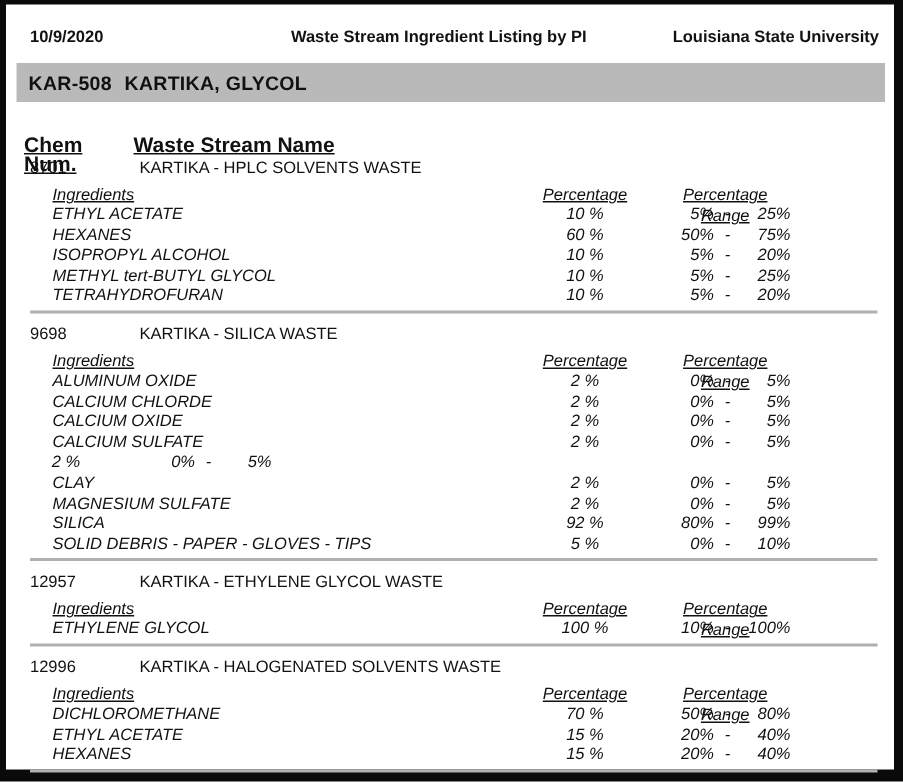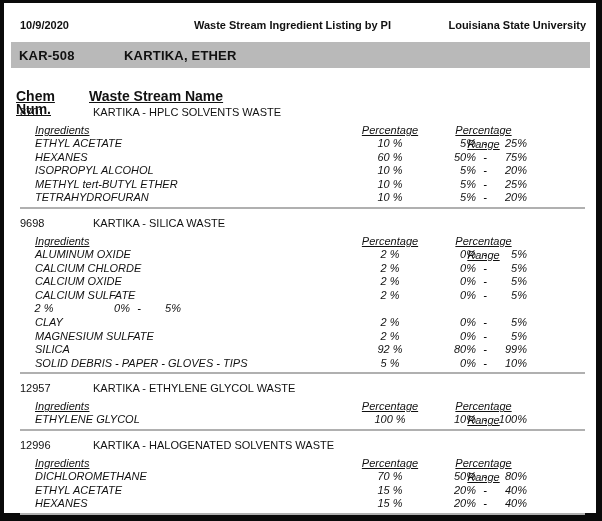--- a/index.html
+++ b/index.html
@@ -37,21 +37,20 @@
     width: 579px;
     height: 26px;
     background: var(--bar-bg, #b9b9b9);
     display: flex;
     align-items: center;
     font-size: 13px;
     font-weight: bold;
     box-sizing: border-box;
     padding-left: 8px;
     letter-spacing: 0.2px;
-    gap: 41px;
   }
   .pi-code { width: 64px; }
   
   .chem-header {
     margin-top: 22px;
     display: flex;
     font-size: 14px;
     font-weight: bold;
     height: 13px;
     line-height: 13px;
@@ -114,21 +113,21 @@
 <div class="page">
 
   <div class="top-header">
     <div class="th-date">10/9/2020</div>
     <div class="th-title">Waste Stream Ingredient Listing by PI</div>
     <div class="th-org">Louisiana State University</div>
   </div>
 
   <div class="pi-bar">
     <span class="pi-code">KAR-508</span>
-    <span class="pi-name">KARTIKA, ETHER</span>
+    <span class="pi-name">KARTIKA, GLYCOL</span>
   </div>
 
   <div class="chem-header">
     <div class="c1"><span>Chem Num.</span></div>
     <div class="c2"><span>Waste Stream Name</span></div>
   </div>
 
   <div id="sections">
   <div class="section">
     <div class="section-header">
@@ -167,21 +166,21 @@
         <div class="col-name ing-name">ISOPROPYL ALCOHOL</div>
         <div class="col-pct ing-pct">10 %</div>
         <div class="col-range">
           <span class="r-low">5%</span>
           <span class="r-dash">-</span>
           <span class="r-high">20%</span>
         </div>
       </div>
 
       <div class="ing-row">
-        <div class="col-name ing-name">METHYL tert-BUTYL ETHER</div>
+        <div class="col-name ing-name">METHYL tert-BUTYL GLYCOL</div>
         <div class="col-pct ing-pct">10 %</div>
         <div class="col-range">
           <span class="r-low">5%</span>
           <span class="r-dash">-</span>
           <span class="r-high">25%</span>
         </div>
       </div>
 
       <div class="ing-row">
         <div class="col-name ing-name">TETRAHYDROFURAN</div>

